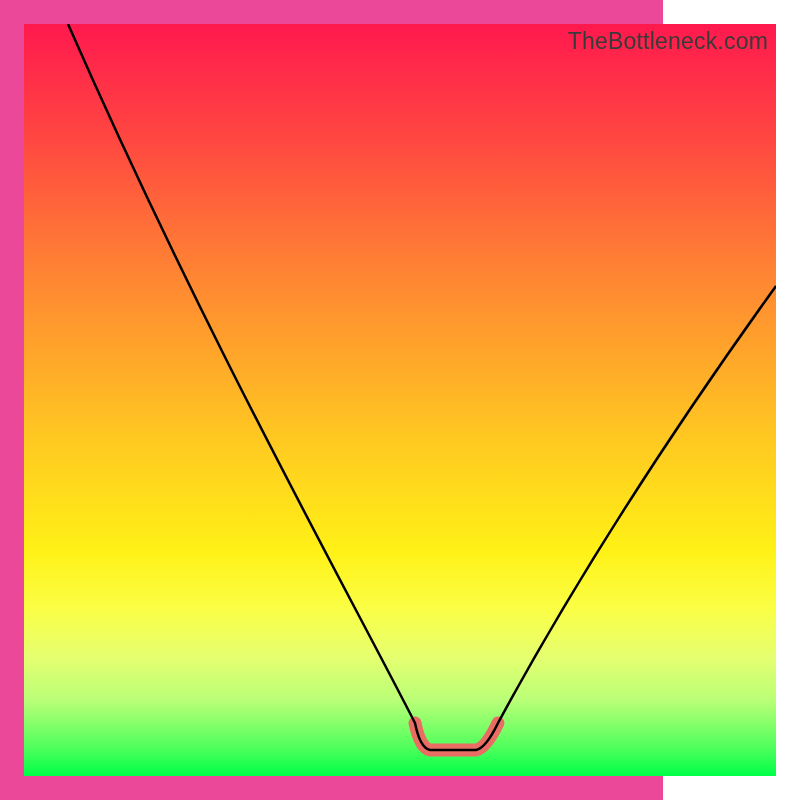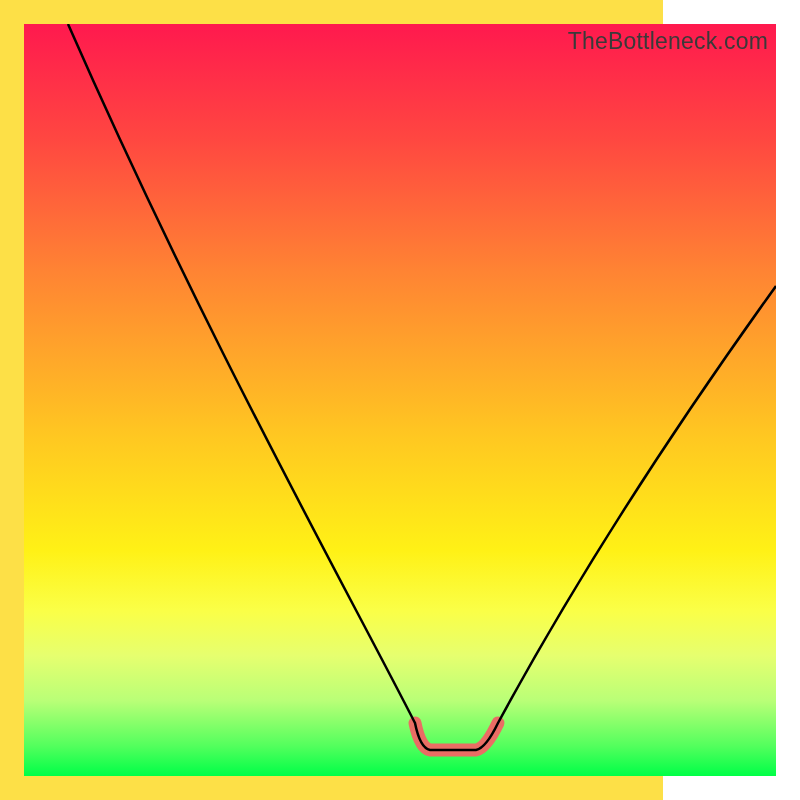--- a/index.html
+++ b/index.html
@@ -5,21 +5,21 @@
   html, body {
     margin: 0;
     padding: 0;
     width: 800px;
     height: 800px;
     overflow: hidden;
   }
   .frame {
     width: 663px;
     height: 800px;
-    background: #fde047;
+    background: #ec4899;
     position: relative;
   }
   .plot {
     position: absolute;
     left: 24px;
     top: 24px;
     width: 752px;
     height: 752px;
     
     background: linear-gradient(

